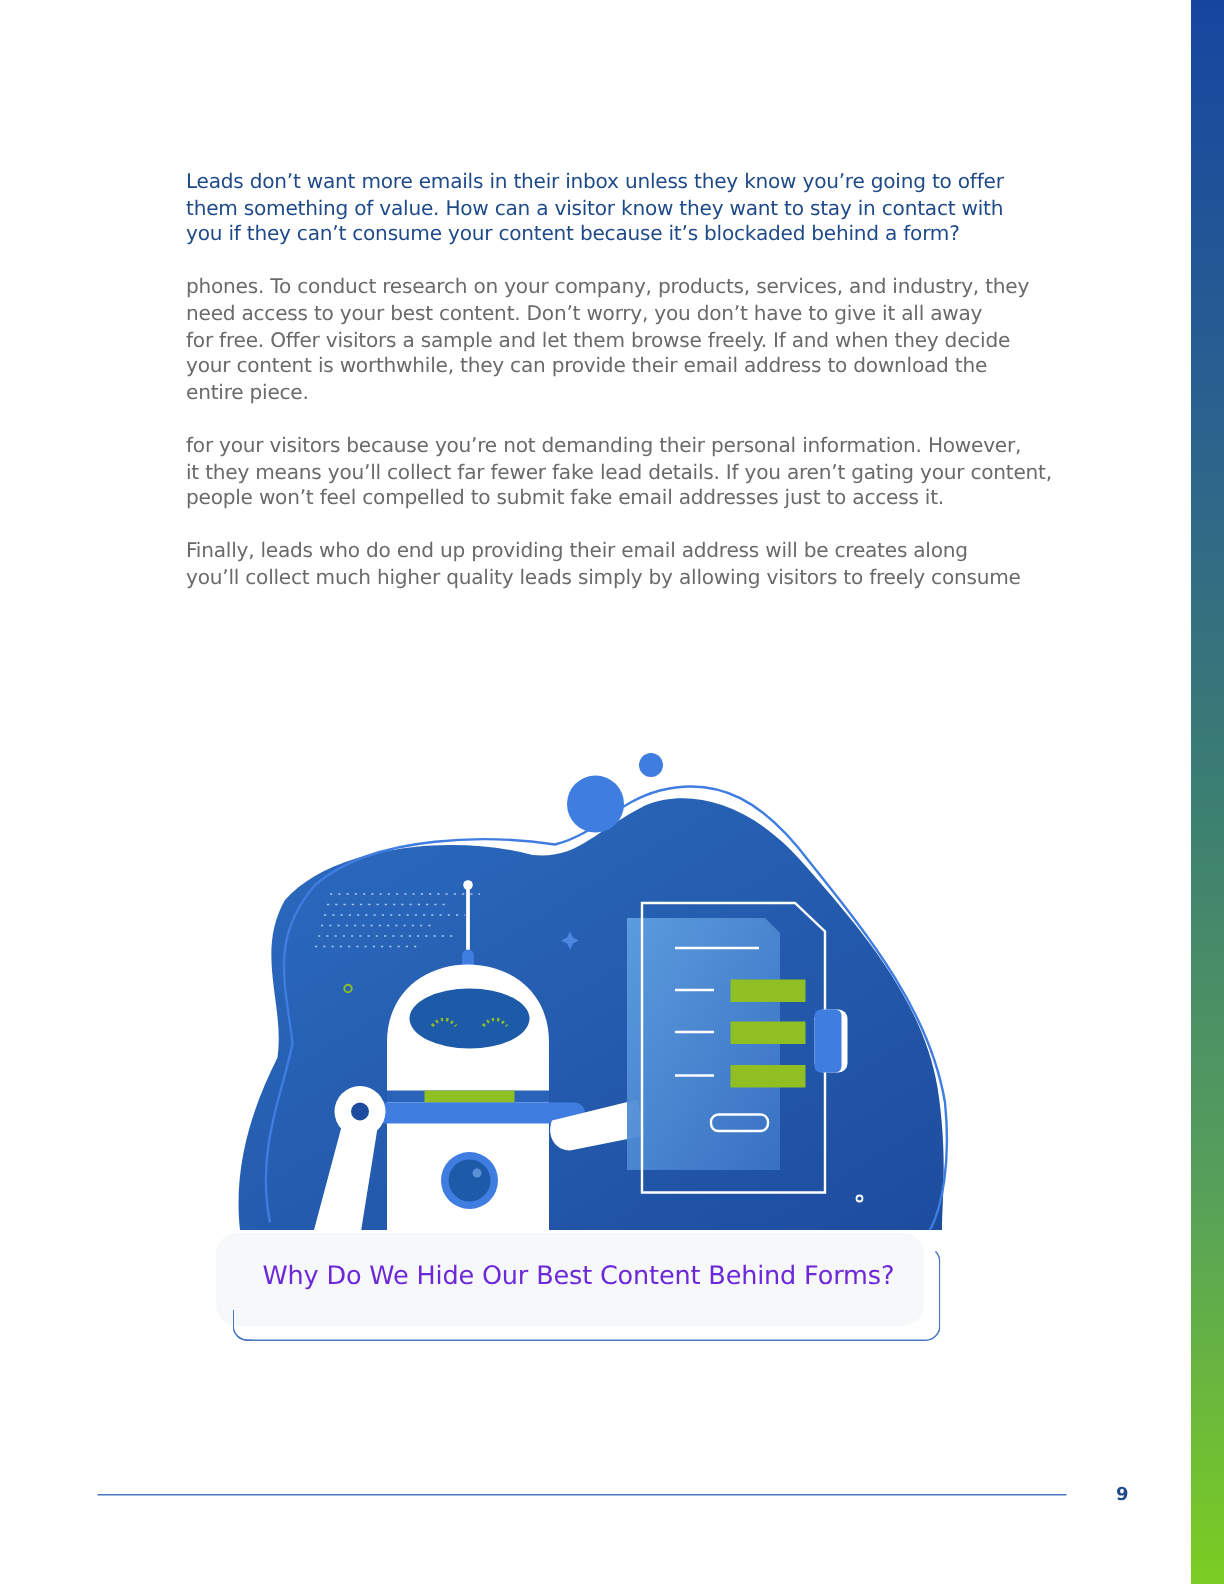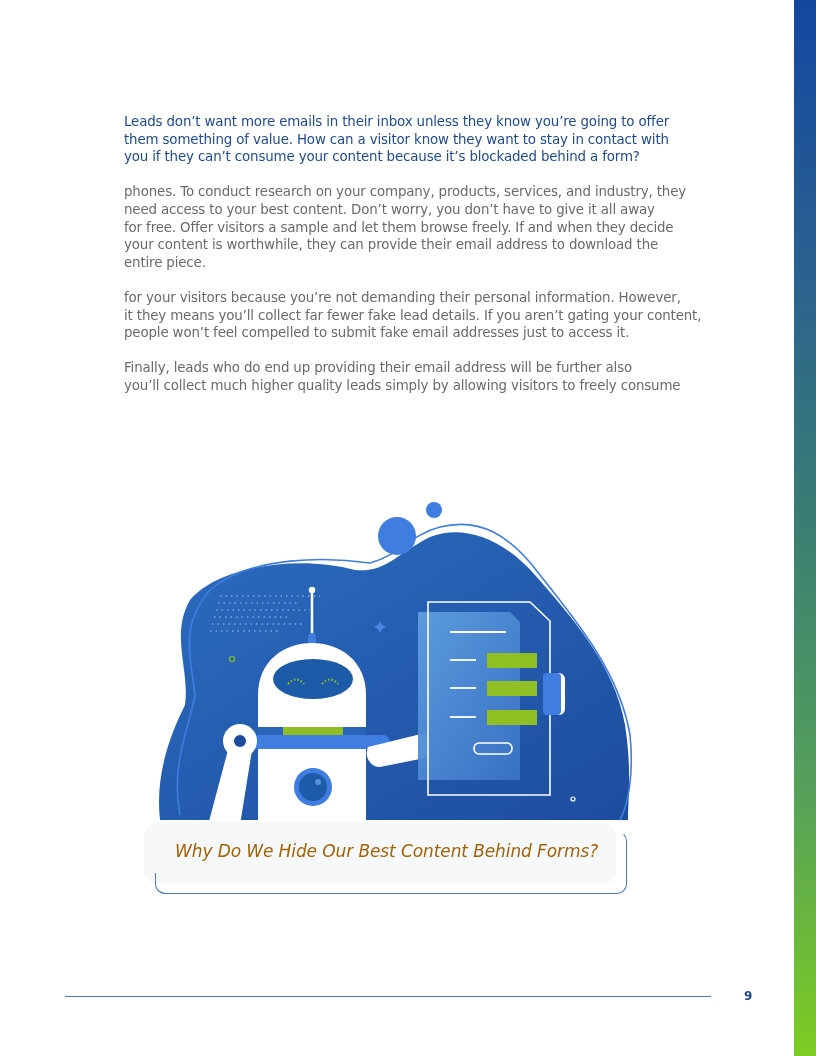--- a/index.html
+++ b/index.html
@@ -30,22 +30,22 @@
   .caption-outline {
     position: absolute; left: 155px; top: 831px; width: 472px; height: 63px;
     border: 1.3px solid #4a76c0; border-radius: 10px; border-top-color: transparent; border-left-color: transparent;
     box-sizing: border-box;
   }
   .caption-outline::before {
     content: ""; position: absolute; left: -1px; bottom: -1px; width: 12px; height: 20px;
     border-left: 1.3px solid #4a76c0; border-bottom: 1.3px solid #4a76c0; border-bottom-left-radius: 10px;
   }
   .caption-text {
-    position: absolute; left: 175px; top: 841px; font-size: 17px; color: #a16207;
-    white-space: nowrap; letter-spacing: -0.1px; font-style: italic;
+    position: absolute; left: 175px; top: 841px; font-size: 17px; color: #6d28d9;
+    white-space: nowrap; letter-spacing: -0.1px;
   }
   .footer-rule {
     position: absolute; left: 65px; top: 996px; width: 646px; height: 0;
     border-top: 1.5px solid #4a76c0;
   }
   .page-number {
     position: absolute; left: 744px; top: 989px; font-size: 12px; color: #1f4a8a; font-weight: bold;
   }
 </style>
 </head>
@@ -65,21 +65,21 @@
     <span>for free. Offer visitors a sample and let them browse freely. If and when they decide</span>
     <span>your content is worthwhile, they can provide their email address to download the</span>
     <span>entire piece.</span>
   </div>
   <div class="para">
     <span>for your visitors because you’re not demanding their personal information. However,</span>
     <span>it they means you’ll collect far fewer fake lead details. If you aren’t gating your content,</span>
     <span>people won’t feel compelled to submit fake email addresses just to access it.</span>
   </div>
   <div class="para">
-    <span>Finally, leads who do end up providing their email address will be further also</span>
+    <span>Finally, leads who do end up providing their email address will be creates along</span>
     <span>you’ll collect much higher quality leads simply by allowing visitors to freely consume</span>
   </div>
 </div>
 
 <svg class="illustration" viewBox="0 0 500 335" xmlns="http://www.w3.org/2000/svg">
   <defs>
     <linearGradient id="blobGrad" x1="0" y1="0" x2="1" y2="1">
       <stop offset="0" stop-color="#2c6cc0"></stop>
       <stop offset="1" stop-color="#1d4c9e"></stop>
     </linearGradient>

